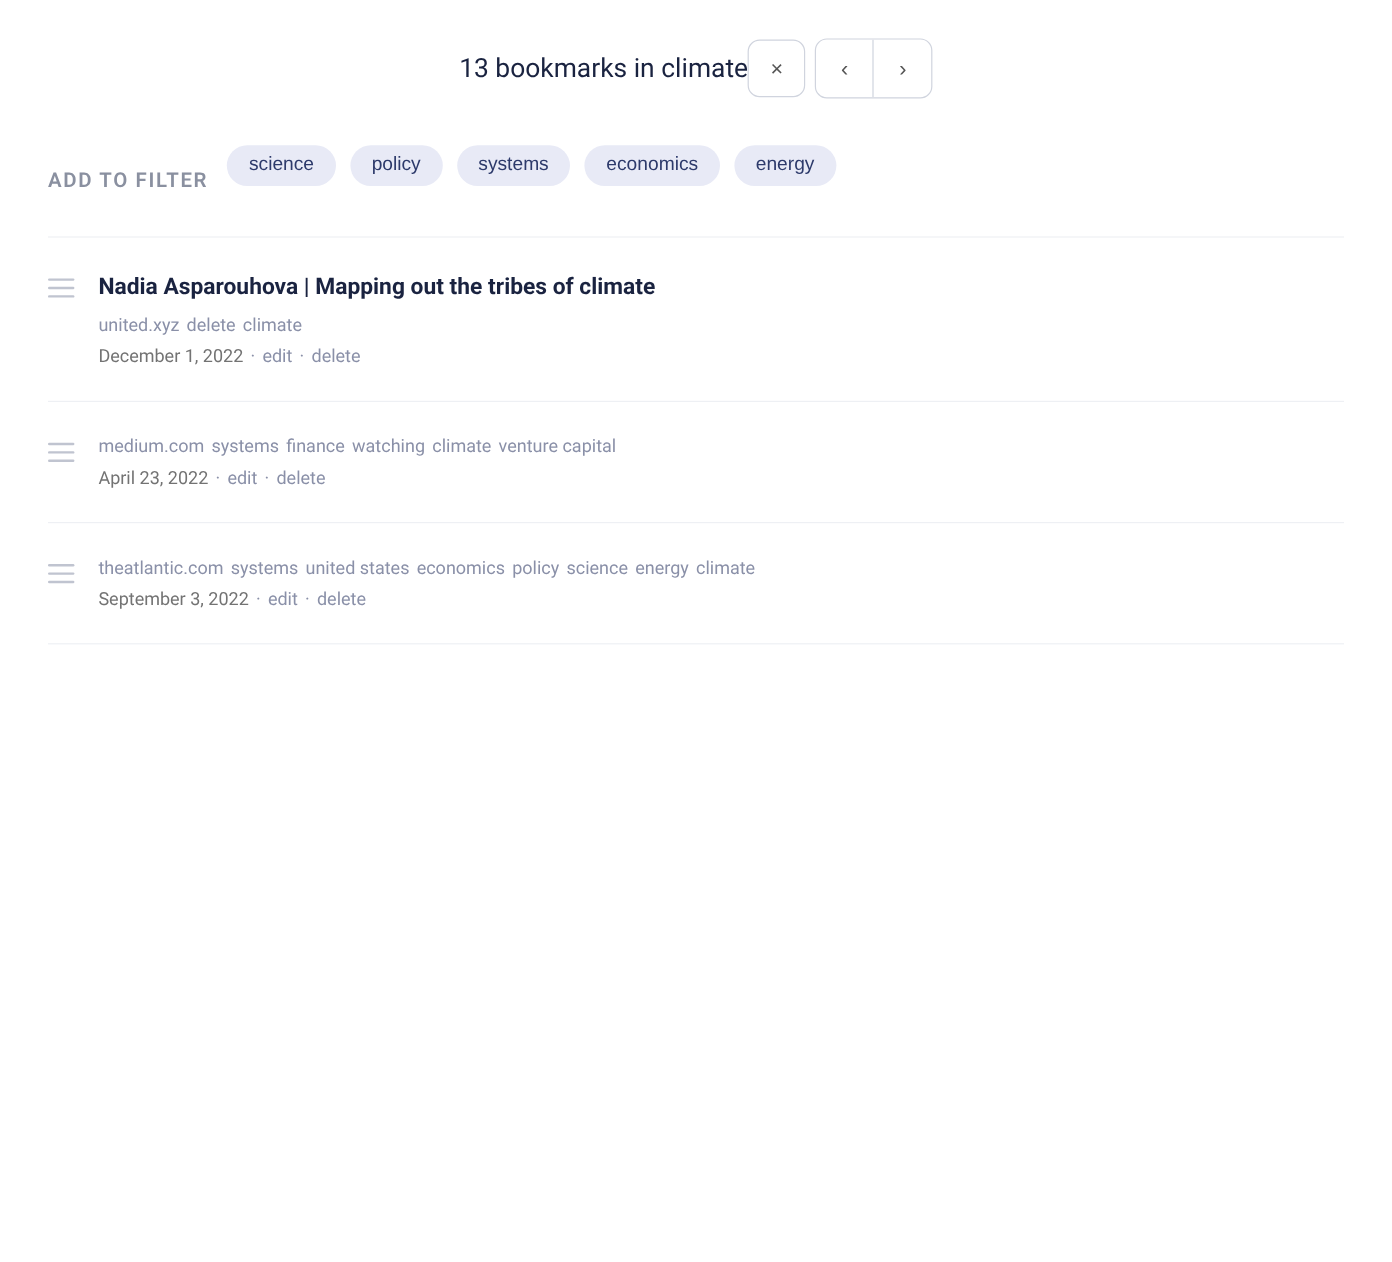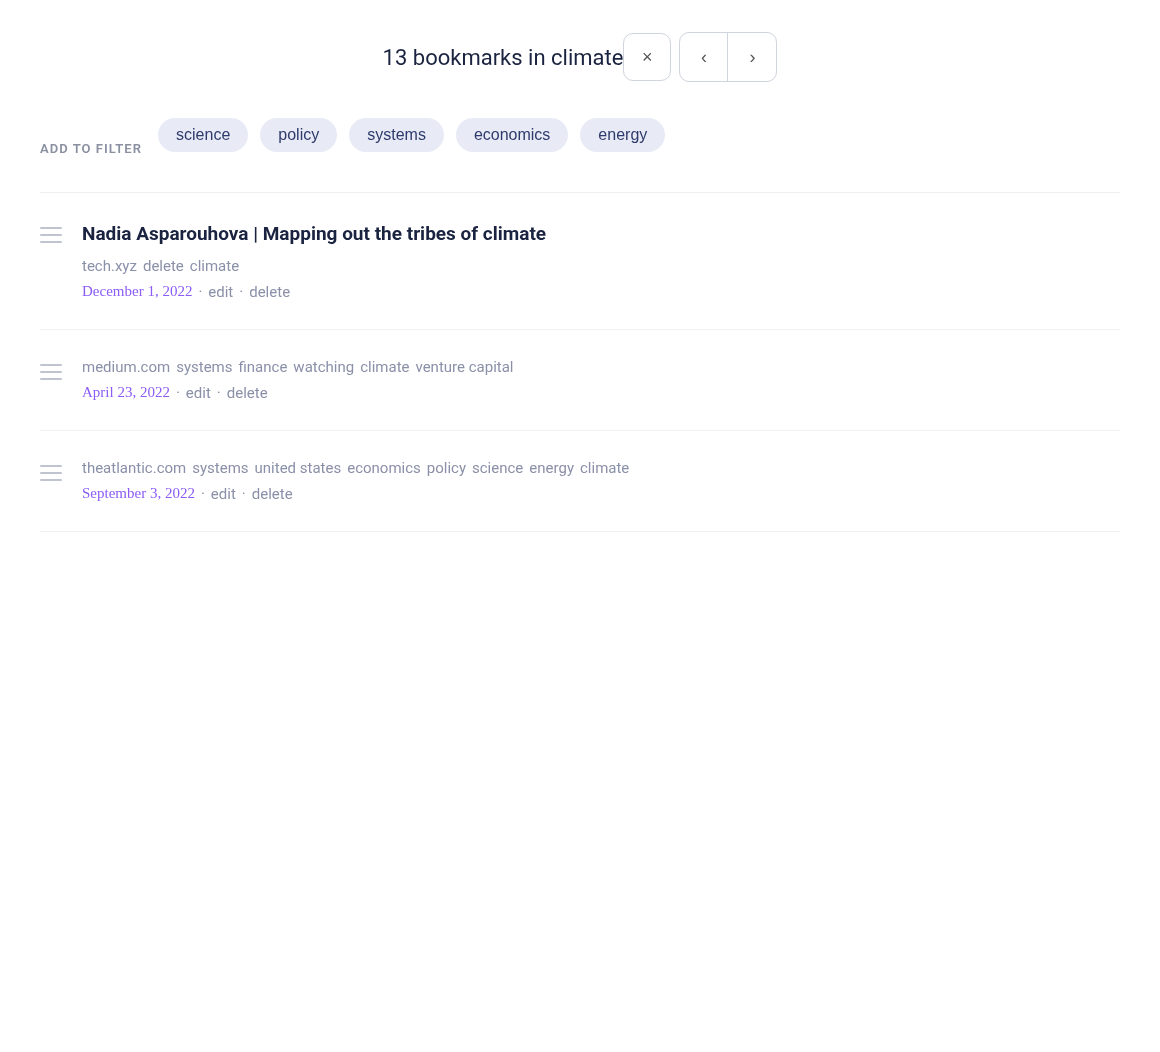--- a/index.html
+++ b/index.html
@@ -82,21 +82,21 @@
     
     .filter-row {
       display: flex;
       align-items: center;
       gap: 12px;
       margin-bottom: 36px;
       flex-wrap: wrap;
     }
 
     .filter-label {
-      font-size: 13px;
+      font-size: 17px;
       font-weight: 600;
       letter-spacing: 0.08em;
       color: #8a90a0;
       text-transform: uppercase;
       margin-right: 4px;
       margin-top: 27px;
     }
 
     .filter-tag {
       background: #e8eaf6;
@@ -173,22 +173,21 @@
 
     .bookmark-meta {
       display: flex;
       align-items: center;
       gap: 0;
       font-size: 15px;
       color: #8a90a8;
     }
 
     .bookmark-date {
-      color: #8b5cf6;
-      font-family: Liberation Serif, serif;
+      color: #737373;
     }
 
     .meta-sep {
       margin: 0 6px;
       color: #8a90a8;
     }
 
     .bookmark-action {
       color: #8a90a8;
       cursor: pointer;
@@ -221,21 +220,21 @@
 
   <div class="bookmark-item">
     <div class="drag-handle">
       <div class="drag-handle-line"></div>
       <div class="drag-handle-line"></div>
       <div class="drag-handle-line"></div>
     </div>
     <div class="bookmark-content">
       <div class="bookmark-title">Nadia Asparouhova | Mapping out the tribes of climate</div>
       <div class="bookmark-tags">
-        <span class="bookmark-tag">tech.xyz</span>
+        <span class="bookmark-tag">united.xyz</span>
         <span class="bookmark-tag">delete</span>
         <span class="bookmark-tag">climate</span>
       </div>
       <div class="bookmark-meta">
         <span class="bookmark-date">December 1, 2022</span>
         <span class="meta-sep">·</span>
         <span class="bookmark-action">edit</span>
         <span class="meta-sep">·</span>
         <span class="bookmark-action">delete</span>
       </div>

